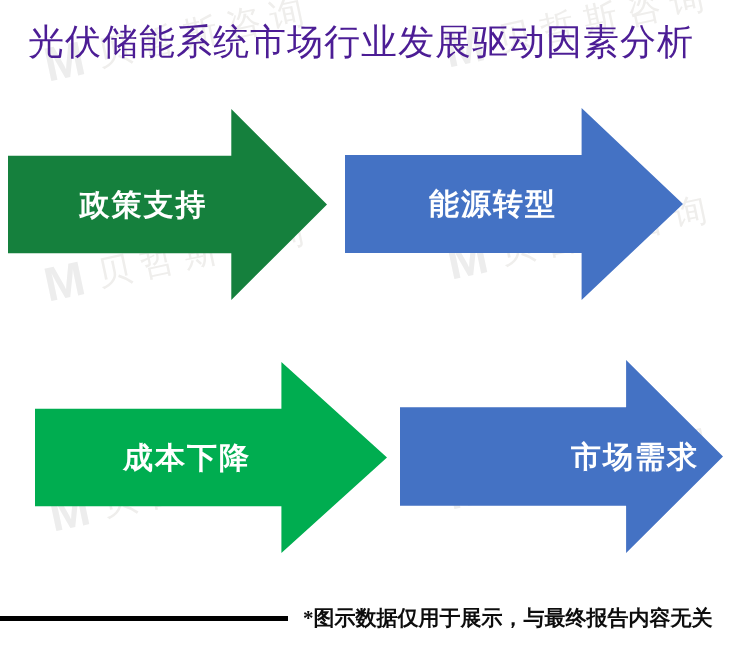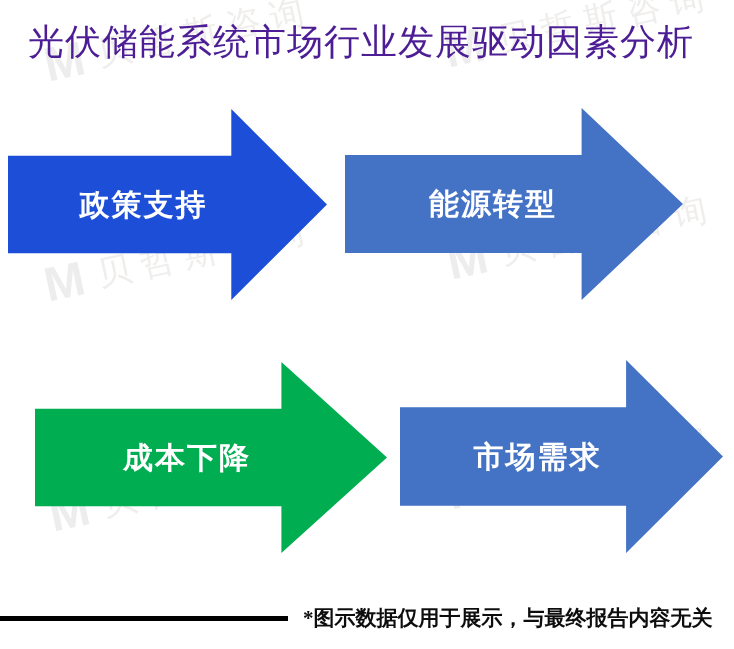--- a/index.html
+++ b/index.html
@@ -121,29 +121,29 @@
     <span class="wm-logo">M</span>
     <span class="wm-text">贝哲斯咨询</span>
   </div>
   <div class="wm" style="left:448px; top:470px;">
     <span class="wm-logo">M</span>
     <span class="wm-text">贝哲斯咨询</span>
   </div>
 
   <h1 class="title">光伏储能系统市场行业发展驱动因素分析</h1>
 
-  <div class="arrow arrow-1" style="background-color: #1d4ed8;">
+  <div class="arrow arrow-1" style="background-color: #15803d;">
     <span class="arrow-label">政策支持</span>
   </div>
   <div class="arrow arrow-2" style="background-color: rgb(68, 114, 196);">
     <span class="arrow-label">能源转型</span>
   </div>
   <div class="arrow arrow-3" style="background-color: rgb(0, 173, 80); align-items: center;">
     <span class="arrow-label">成本下降</span>
   </div>
-  <div class="arrow arrow-4" style="background-color: rgb(68, 114, 196);">
+  <div class="arrow arrow-4" style="background-color: rgb(68, 114, 196); justify-content: flex-end;">
     <span class="arrow-label">市场需求</span>
   </div>
 
   <div class="divider-line"></div>
   <div class="footnote">*图示数据仅用于展示，与最终报告内容无关</div>
 
 </div>
 
 </body></html>

